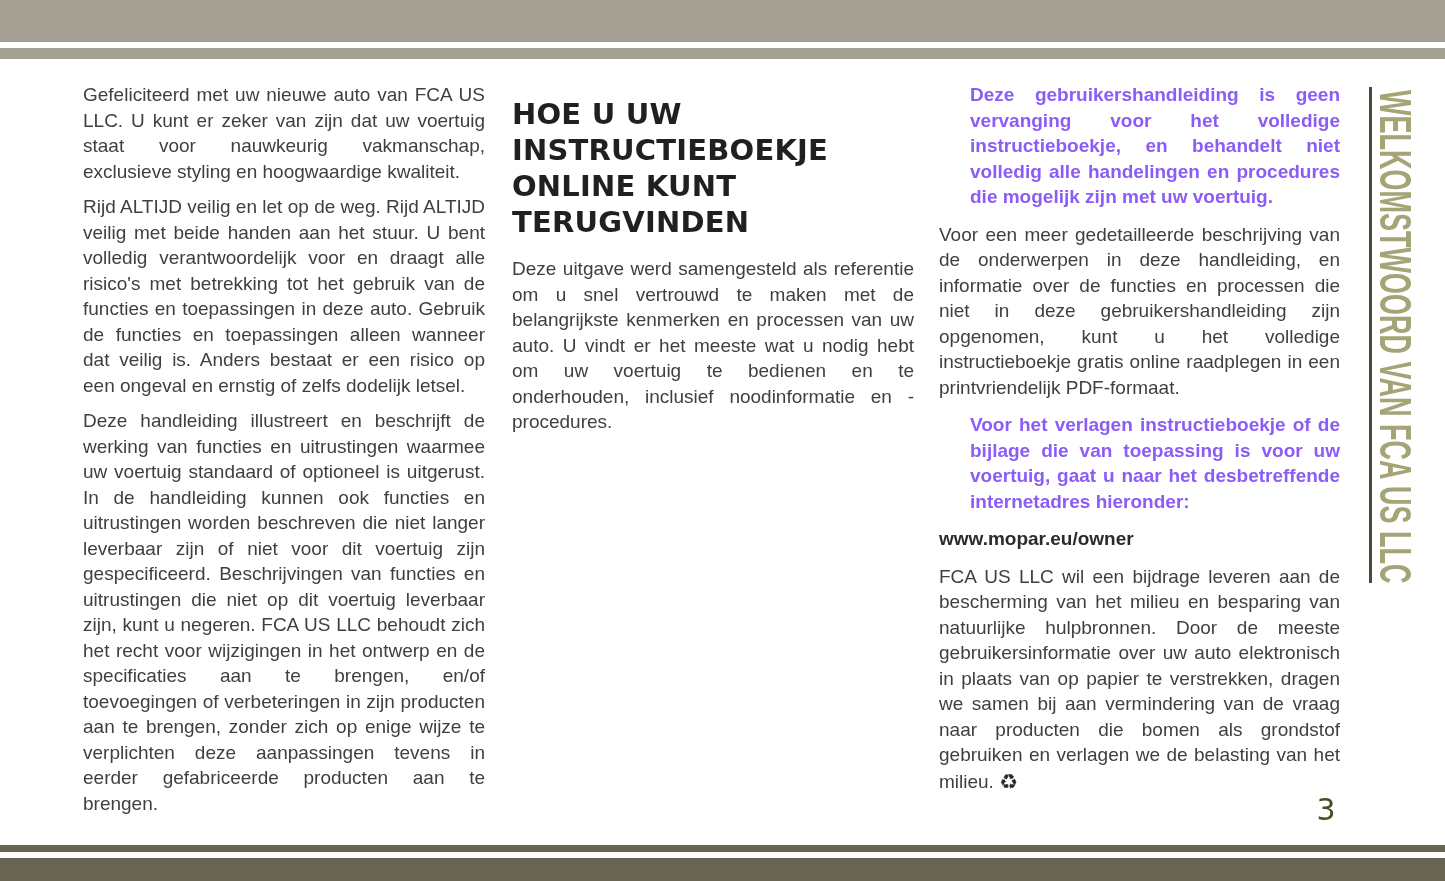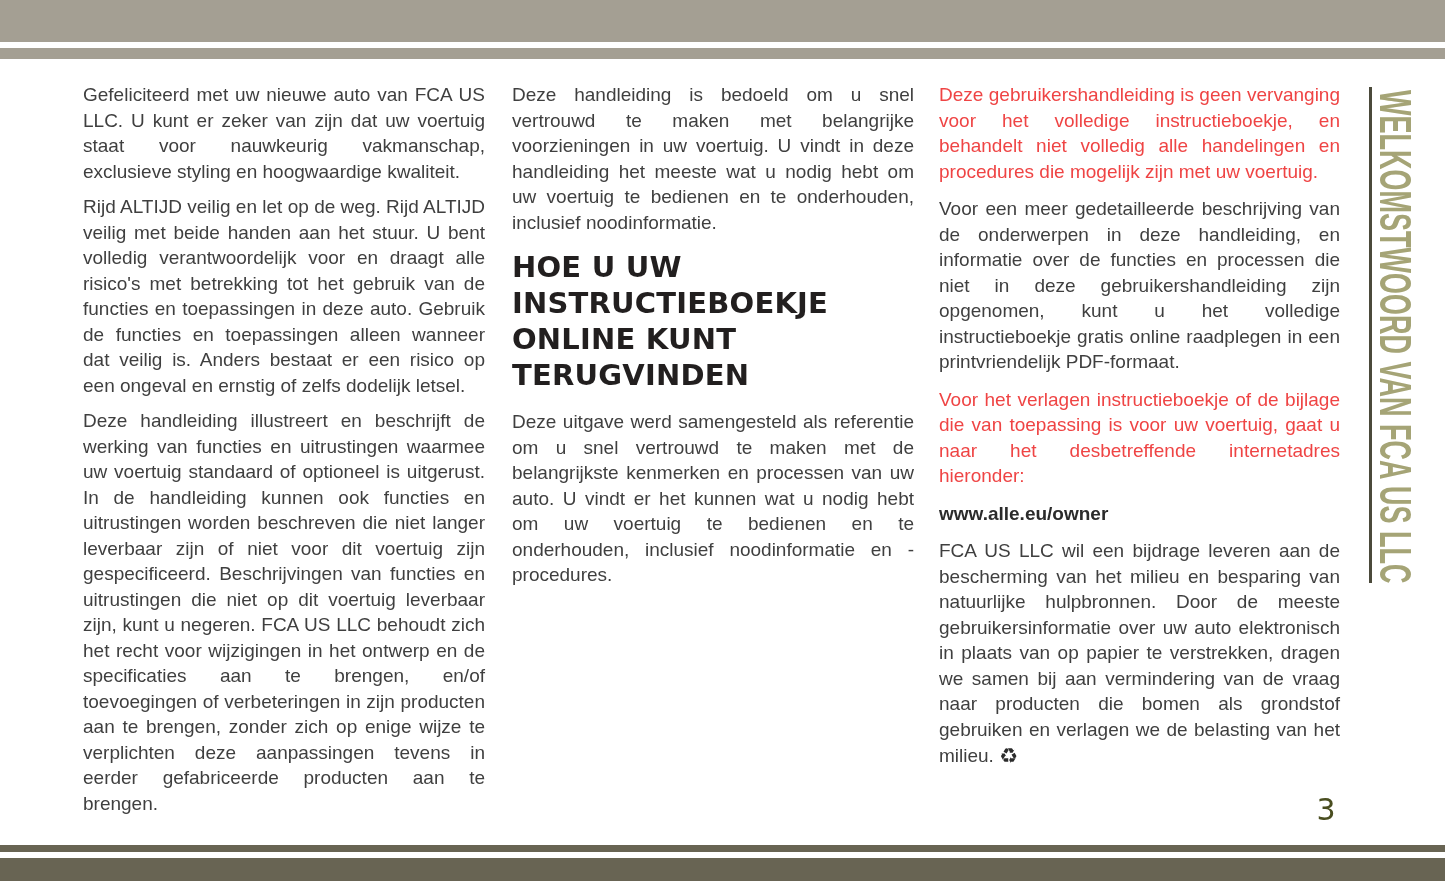--- a/index.html
+++ b/index.html
@@ -28,21 +28,21 @@
     line-height: 25.5px;
     text-align: justify;
   }
   .col1 { left: 83px; }
   .col2 { left: 512px; }
   .col3 { left: 939px; width: 401px; }
 
   .col p { margin-bottom: 10px; }
   .col3 p { margin-bottom: 12px; }
 
-  .bold-par { font-weight: normal; color: #ef4444; }
+  .bold-par { font-weight: bold; color: #8b5cf6; margin-left: 31px; }
 
   .section-heading {
     font-family: "DejaVu Sans", sans-serif;
     font-weight: 800;
     font-size: 29px;
     line-height: 36px;
     color: #221f1f;
     letter-spacing: 0.2px;
     margin: 14px 0 16px 0;
     text-align: left;
@@ -104,30 +104,29 @@
   <div class="band band-top-thick"></div>
   <div class="band band-top-thin"></div>
 
   <div class="col col1">
     <p>Gefeliciteerd met uw nieuwe auto van FCA US LLC. U kunt er zeker van zijn dat uw voertuig staat voor nauwkeurig vakmanschap, exclusieve styling en hoogwaardige kwaliteit.</p>
     <p>Rijd ALTIJD veilig en let op de weg. Rijd ALTIJD veilig met beide handen aan het stuur. U bent volledig verantwoordelijk voor en draagt alle risico's met betrekking tot het gebruik van de functies en toepassingen in deze auto. Gebruik de functies en toepassingen alleen wanneer dat veilig is. Anders bestaat er een risico op een ongeval en ernstig of zelfs dodelijk letsel.</p>
     <p>Deze handleiding illustreert en beschrijft de werking van functies en uitrustingen waarmee uw voertuig standaard of optioneel is uitgerust. In de handleiding kunnen ook functies en uitrustingen worden beschreven die niet langer leverbaar zijn of niet voor dit voertuig zijn gespecificeerd. Beschrijvingen van functies en uitrustingen die niet op dit voertuig leverbaar zijn, kunt u negeren. FCA US LLC behoudt zich het recht voor wijzigingen in het ontwerp en de specificaties aan te brengen, en/of toevoegingen of verbeteringen in zijn producten aan te brengen, zonder zich op enige wijze te verplichten deze aanpassingen tevens in eerder gefabriceerde producten aan te brengen.</p>
   </div>
 
   <div class="col col2">
-    <p>Deze handleiding is bedoeld om u snel vertrouwd te maken met belangrijke voorzieningen in uw voertuig. U vindt in deze handleiding het meeste wat u nodig hebt om uw voertuig te bedienen en te onderhouden, inclusief noodinformatie.</p>
     <h1 class="section-heading">HOE U UW INSTRUCTIEBOEKJE ONLINE KUNT TERUGVINDEN</h1>
-    <p>Deze uitgave werd samengesteld als referentie om u snel vertrouwd te maken met de belangrijkste kenmerken en processen van uw auto. U vindt er het kunnen wat u nodig hebt om uw voertuig te bedienen en te onderhouden, inclusief noodinformatie en -procedures.</p>
+    <p>Deze uitgave werd samengesteld als referentie om u snel vertrouwd te maken met de belangrijkste kenmerken en processen van uw auto. U vindt er het meeste wat u nodig hebt om uw voertuig te bedienen en te onderhouden, inclusief noodinformatie en -procedures.</p>
   </div>
 
   <div class="col col3">
     <p class="bold-par">Deze gebruikershandleiding is geen vervanging voor het volledige instructieboekje, en behandelt niet volledig alle handelingen en procedures die mogelijk zijn met uw voertuig.</p>
     <p>Voor een meer gedetailleerde beschrijving van de onderwerpen in deze handleiding, en informatie over de functies en processen die niet in deze gebruikershandleiding zijn opgenomen, kunt u het volledige instructieboekje gratis online raadplegen in een printvriendelijk PDF-formaat.</p>
     <p class="bold-par">Voor het verlagen instructieboekje of de bijlage die van toepassing is voor uw voertuig, gaat u naar het desbetreffende internetadres hieronder:</p>
-    <p class="url-line">www.alle.eu/owner</p>
+    <p class="url-line">www.mopar.eu/owner</p>
     <p>
       <span>FCA US LLC wil een bijdrage leveren aan de bescherming van het milieu en besparing van natuurlijke hulpbronnen. Door de meeste gebruikersinformatie over uw auto elektronisch in plaats van op papier te verstrekken, dragen we samen bij aan vermindering van de vraag naar producten die bomen als grondstof gebruiken en verlagen we de belasting van het milieu.</span>
       <span class="recycle">♻</span>
     </p>
   </div>
 
   <div class="side-rule"></div>
   <div class="side-title">WELKOMSTWOORD VAN FCA US LLC</div>
 
   <div class="page-number">3</div>

